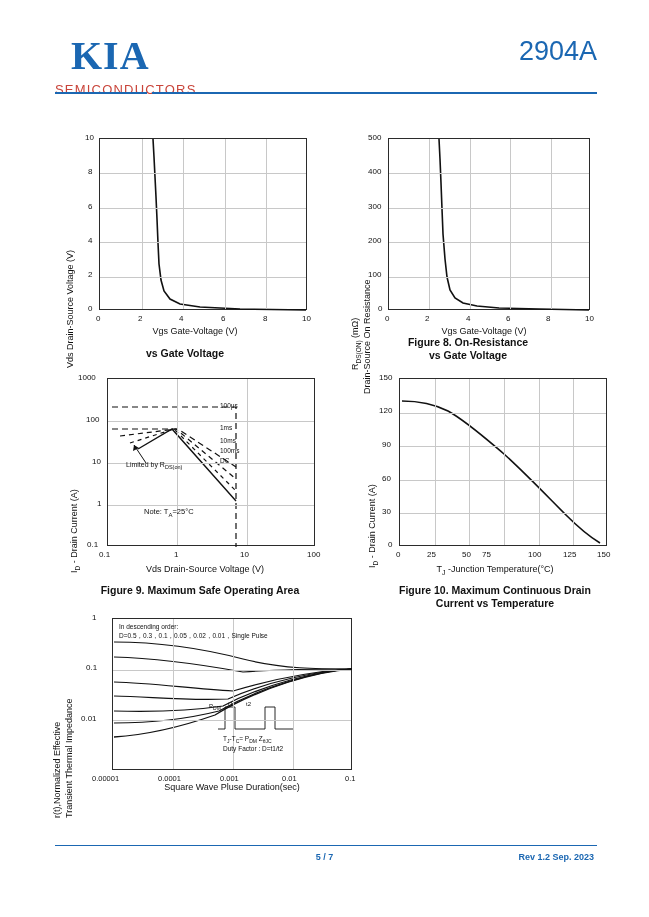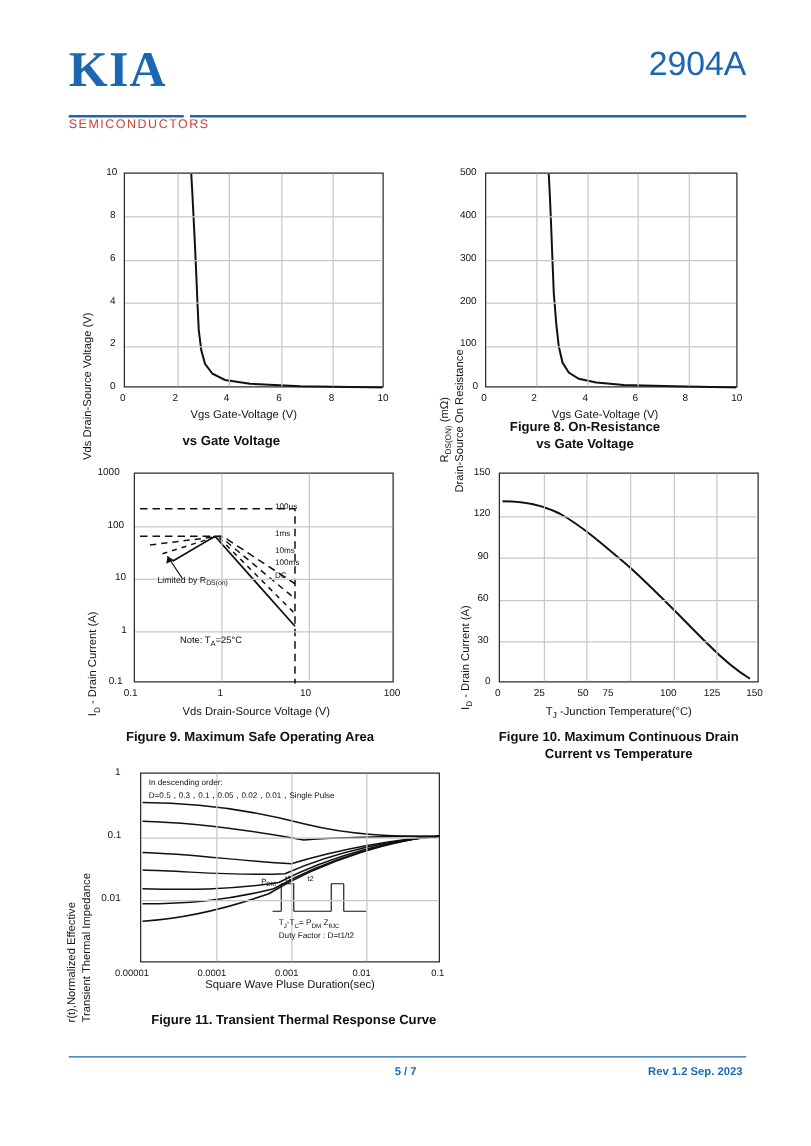--- a/index.html
+++ b/index.html
@@ -10,25 +10,25 @@
     background:#ffffff;
     margin:0 auto;
     overflow:hidden;
   }
   
   .header{position:absolute;left:0;top:0;width:649px;height:106px;}
   .logo{position:absolute;left:55px;top:36px;width:100px;}
   .logo-kia{
     font-family:"Liberation Serif",serif;
     font-weight:bold;font-size:40px;color:#1b67b2;
-    letter-spacing:1px;line-height:40px;
+    letter-spacing:1px;line-height:40px;margin-left:16px;
   }
   .logo-sub{
-    font-size:10px;color:#c9443a;letter-spacing:1.2px;
-    margin-top:18px;
+    font-size:13px;color:#c9443a;letter-spacing:1.2px;
+    margin-top:6px;
   }
   .logo-rule{
     position:absolute;left:55px;top:92px;width:92px;height:2px;background:#1b67b2;
   }
   .head-sub{
     position:absolute;left:152px;top:38px;
     font-size:11.5px;color:#1b67b2;line-height:16px;font-weight:bold;
   }
   .head-sub .l1{font-weight:normal;}
   .part{
@@ -295,20 +295,19 @@
     <div class="tick-lbl" style="left:56px;top:45px;">0.1</div>
     <div class="tick-lbl" style="left:51px;top:96px;">0.01</div>
 
     <div class="tick-lbl" style="left:62px;top:156px;font-size:7.5px;">0.00001</div>
     <div class="tick-lbl" style="left:128px;top:156px;font-size:7.5px;">0.0001</div>
     <div class="tick-lbl" style="left:190px;top:156px;font-size:7.5px;">0.001</div>
     <div class="tick-lbl" style="left:252px;top:156px;font-size:7.5px;">0.01</div>
     <div class="tick-lbl" style="left:315px;top:156px;font-size:7.5px;">0.1</div>
 
     <div class="axis-x-lbl" style="left:82px;top:164px;width:240px;">Square Wave Pluse Duration(sec)</div>
-    <div class="cap" style="top:192px;left:60px;width:290px;">Figure 11. Transient Thermal Response Curve</div>
   </div>
 
   <div class="foot-rule"></div>
   <div class="foot-page">5 / 7</div>
   <div class="foot-rev">Rev 1.2   Sep. 2023</div>
 
 </div>
 
 </body></html>

